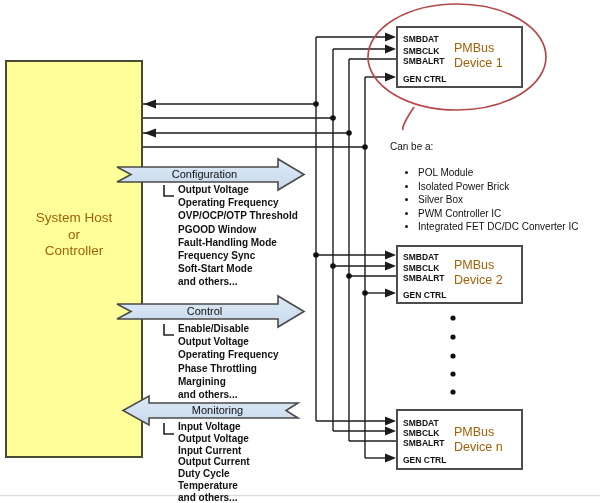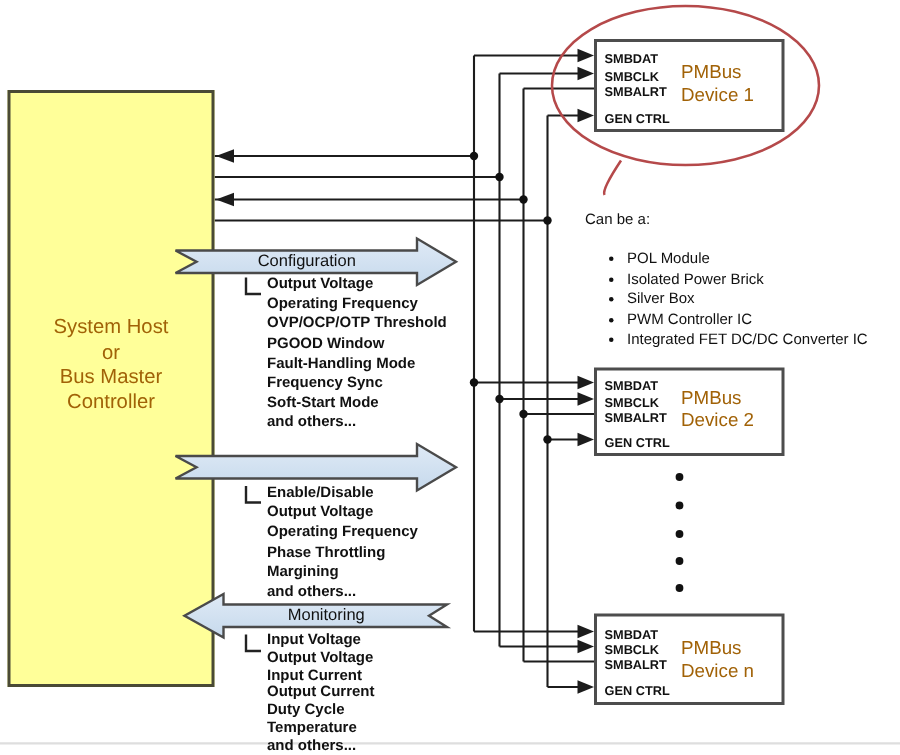--- a/index.html
+++ b/index.html
@@ -126,21 +126,20 @@
       <circle cx="453" cy="392" r="2.6"></circle>
     </g>
 
     <line x1="0" y1="495.5" x2="600" y2="495.5" stroke="#dedede" stroke-width="1.5"></line>
   </svg>
 
   <div id="host-box" class="abs"></div>
   <div id="host-text" class="abs">
     <div>System Host</div>
     <div>or</div>
-    <div>Bus Master</div>
     <div>Controller</div>
   </div>
 
   <div class="device abs" style="left:396px;top:26px;width:127px;height:62px;">
     <span class="sig" style="top:6px">SMBDAT</span>
     <span class="sig" style="top:18px">SMBCLK</span>
     <span class="sig" style="top:28px">SMBALRT</span>
     <span class="sig" style="top:46px">GEN CTRL</span>
     <div class="devname" style="top:13px">
       <div>PMBus</div>
@@ -227,15 +226,16 @@
       <path d="M164 185 V196 H174"></path>
       <path d="M164 324 V335 H174"></path>
       <path d="M164 423 V434 H174"></path>
     </g>
 
     <ellipse cx="457" cy="57" rx="89" ry="53" fill="none" stroke="#b5494a" stroke-width="1.7"></ellipse>
     <path d="M414 107 Q408 116 405 122 T403 130" fill="none" stroke="#b5494a" stroke-width="1.7"></path>
   </svg>
 
   <div class="arrow-label abs" style="left:131px;top:167px;width:147px;">Configuration</div>
+  <div class="arrow-label abs" style="left:131px;top:304px;width:147px;">Control</div>
   <div class="arrow-label abs" style="left:149px;top:403px;width:137px;">Monitoring</div>
 
 </div>
 
 </body></html>

